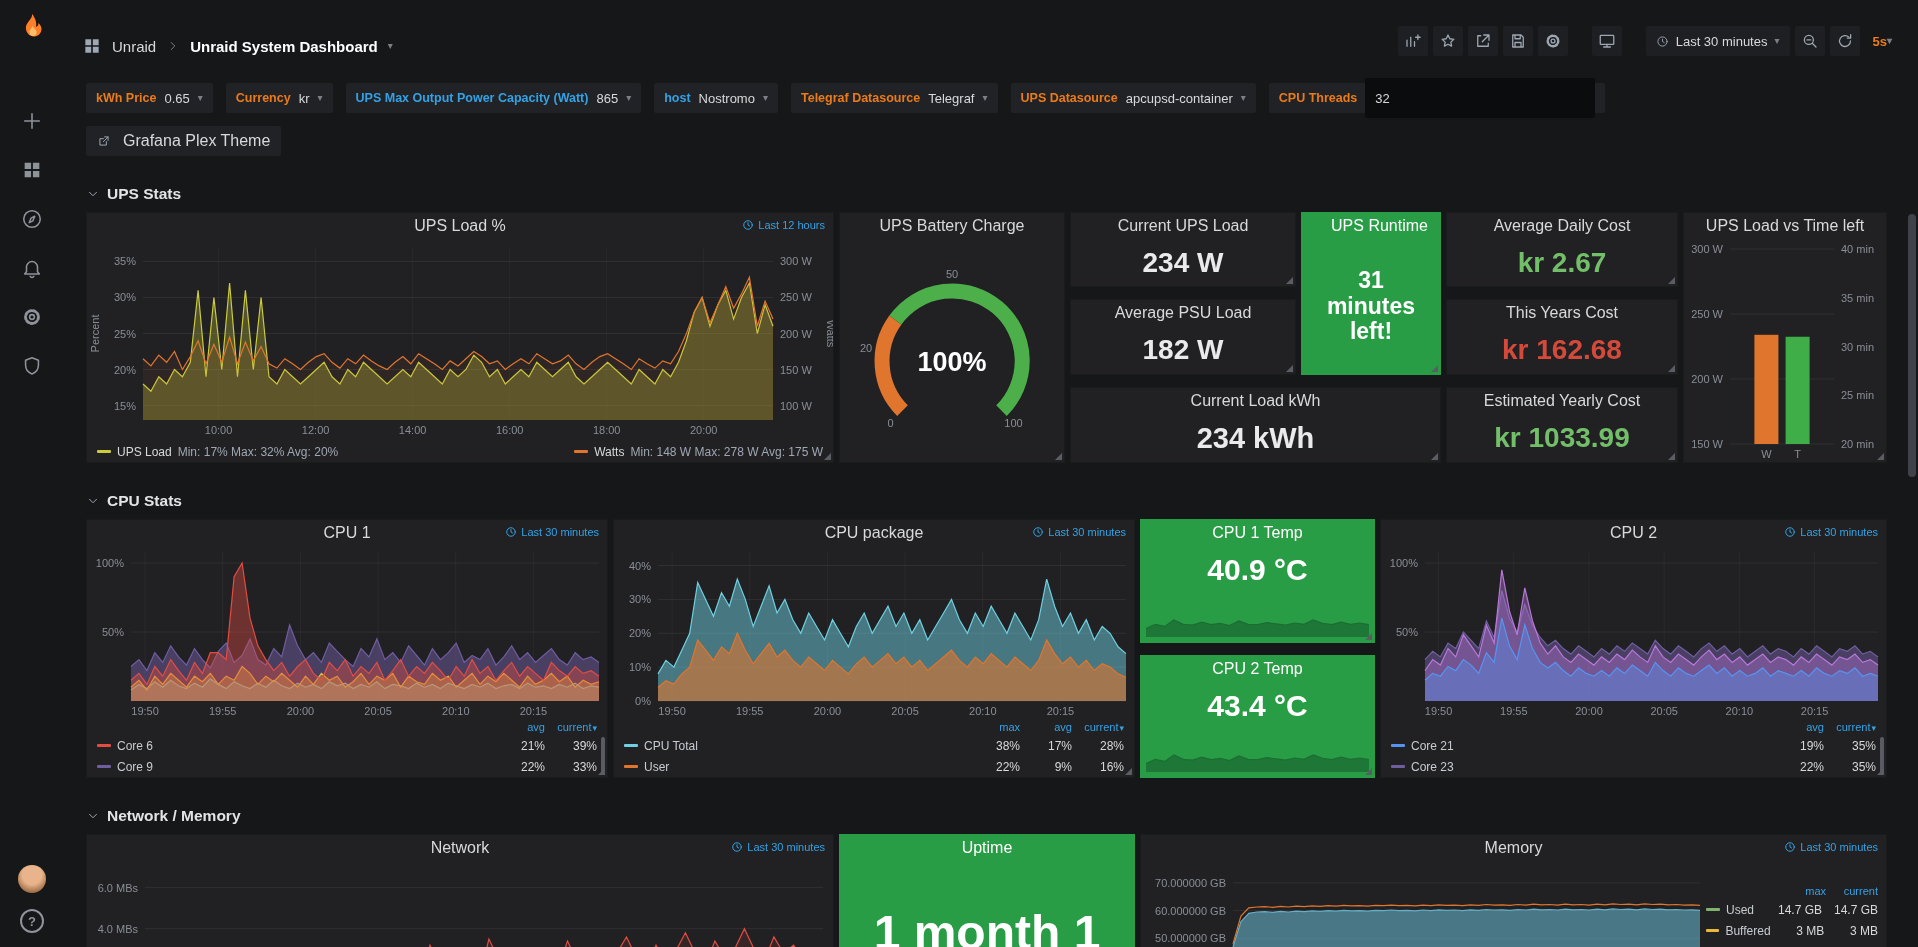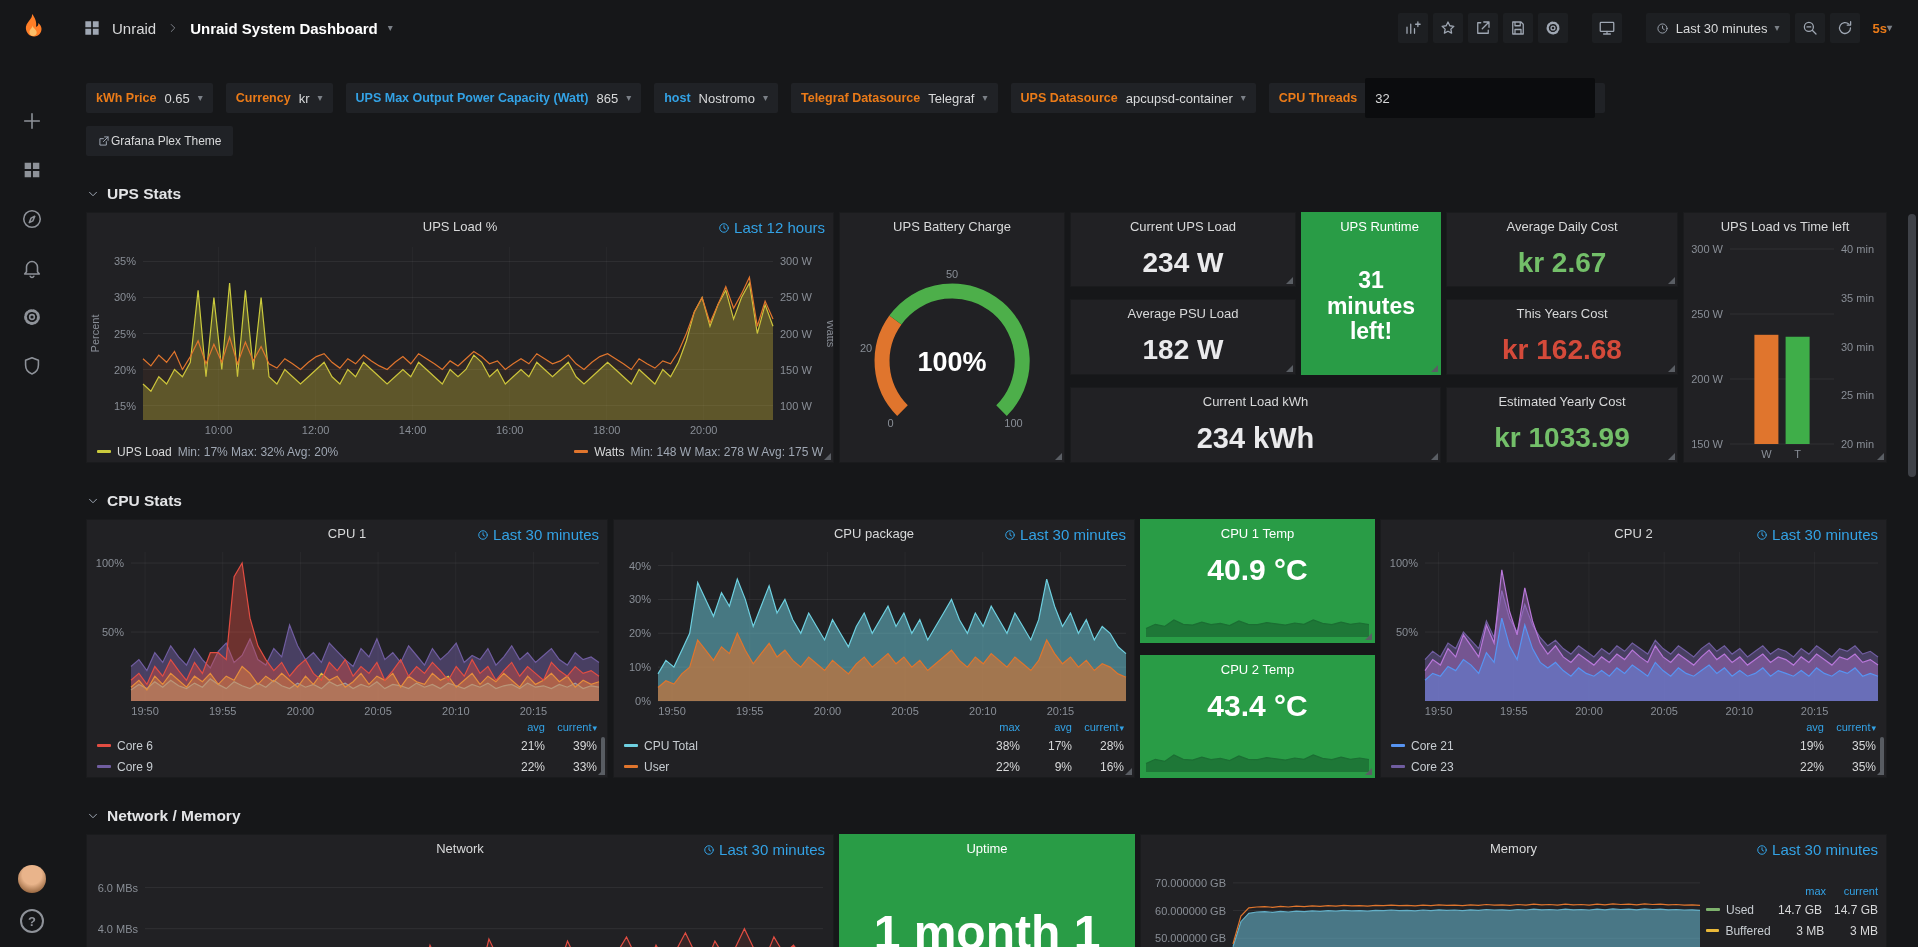--- a/index.html
+++ b/index.html
@@ -15,52 +15,52 @@
 .sidebar{position:absolute;left:0;top:0;bottom:0;width:64px;background:#161719;display:flex;flex-direction:column;align-items:center;z-index:6}
 .logo{margin-top:12px;width:34px;height:34px;cursor:pointer}
 .side-nav{margin-top:64px;display:flex;flex-direction:column;gap:27px;align-items:center}
 .side-item{width:22px;height:22px;color:#8e9299;cursor:pointer}
 .side-item svg{width:22px;height:22px}
 .side-bottom{position:absolute;bottom:14px;display:flex;flex-direction:column;gap:16px;align-items:center}
 .avatar{width:28px;height:28px;border-radius:50%;background:radial-gradient(circle at 50% 35%,#e9b48b 0 42%,#9c6b44 78%);cursor:pointer}
 .help{width:24px;height:24px;border-radius:50%;border:2px solid #8e9299;color:#8e9299;display:flex;align-items:center;justify-content:center;font-size:13px;font-weight:700;cursor:pointer}
 
 
-.topnav{position:absolute;left:64px;right:0;top:0;height:56px;display:flex;align-items:center;justify-content:space-between;padding:0 18px;background:#161719}
+.topnav{position:absolute;left:64px;right:0;top:0;height:56px;display:flex;align-items:flex-end;justify-content:space-between;padding:0 18px;background:#161719}
 .nav-left{display:flex;align-items:center;gap:10px}
 .nav-left .icon-fill{color:#9fa7b3;width:20px;height:20px}
 .crumb-org{font-size:15px;color:#d8d9da;cursor:pointer}
 .crumb-sep{width:14px;height:14px;color:#7b8087}
 .crumb-dash{font-size:15px;font-weight:600;color:#ffffff;cursor:pointer}
 .nav-right{display:flex;align-items:center;gap:5px}
 .nbtn{width:30px;height:30px;display:flex;align-items:center;justify-content:center;color:#9fa7b3;cursor:pointer;border-radius:2px;background:#1d1f22}
 .gap{width:14px}
 .tpick{display:flex;align-items:center;gap:7px;padding:6px 10px;background:#1d1f22;border-radius:2px;color:#d8d9da;font-size:13px;cursor:pointer;height:30px}
 .tpick svg{width:13px;height:13px;color:#9fa7b3}
 .interval{display:flex;align-items:center;padding:6px 8px;color:#eb7b18;font-weight:600;cursor:pointer;font-size:13px}
 
 
 main{position:absolute;left:64px;top:56px;right:0;bottom:0;padding:27px 0 0 22px;overflow:hidden}
 .subbar{display:flex;gap:13px;align-items:center}
 .var{display:flex;align-items:center;gap:8px;background:#202226;padding:6px 10px;border-radius:2px;height:30px;cursor:pointer}
 .vlabel{font-size:12.5px;font-weight:600;white-space:nowrap}
 .vval{font-size:13px;color:#d8d9da;white-space:nowrap}
 .vinput{background:#0b0c0e;padding:20px 10px;width:230px;height:24px;font-size:13px;display:flex;align-items:center;border-radius:2px;color:#d8d9da}
 .links{display:flex;gap:13px;margin-top:13px}
-.linkbtn{display:flex;gap:0;align-items:center;background:#202226;padding:6px 11px;border-radius:2px;font-size:12px;height:30px;color:#d8d9da;cursor:pointer}
+.linkbtn{display:flex;gap:12px;align-items:center;background:#202226;padding:6px 11px;border-radius:2px;font-size:16px;height:30px;color:#d8d9da;cursor:pointer}
 .linkbtn svg{width:14px;height:14px;color:#9fa7b3}
 .sec{display:flex;align-items:center;gap:7px;margin-top:29px;margin-bottom:9px;font-size:15.5px;font-weight:600;color:#e3e4e6;cursor:pointer}
 .sec svg{width:14px;height:14px;color:#9fa7b3}
 .row{display:flex;gap:5px;align-items:flex-start}
 
 
 .panel{background:#212124;position:relative;border:1px solid #1a1b1d}
 .ph{height:26px;display:flex;align-items:center;justify-content:center;position:relative}
-.pt{font-size:13px;font-weight:500;color:#d8d9da;cursor:pointer;white-space:nowrap}
-.tinfo{position:absolute;right:8px;top:6px;display:flex;gap:4px;align-items:center;color:#33a2e5;font-size:15px;cursor:pointer}
+.pt{font-size:16px;font-weight:500;color:#d8d9da;cursor:pointer;white-space:nowrap}
+.tinfo{position:absolute;right:8px;top:6px;display:flex;gap:4px;align-items:center;color:#33a2e5;font-size:11px;cursor:pointer}
 .tinfo svg{width:12px;height:12px;stroke-width:2}
 .rsz{position:absolute;right:2px;bottom:2px;width:0;height:0;border-bottom:7px solid #5a5e64;border-left:7px solid transparent;cursor:nwse-resize}
 .chart{position:relative}
 
 .legend-inline{display:flex;justify-content:space-between;padding:3px 10px 0;font-size:12px;height:24px}
 .li{display:flex;align-items:center;gap:6px;cursor:pointer;white-space:nowrap}
 .dash{width:14px;height:3px;border-radius:1px;display:inline-block;background:#888}
 .lst{color:#9fa7b3}
 
 .ltable{padding:0 10px;position:relative;font-size:12px}

